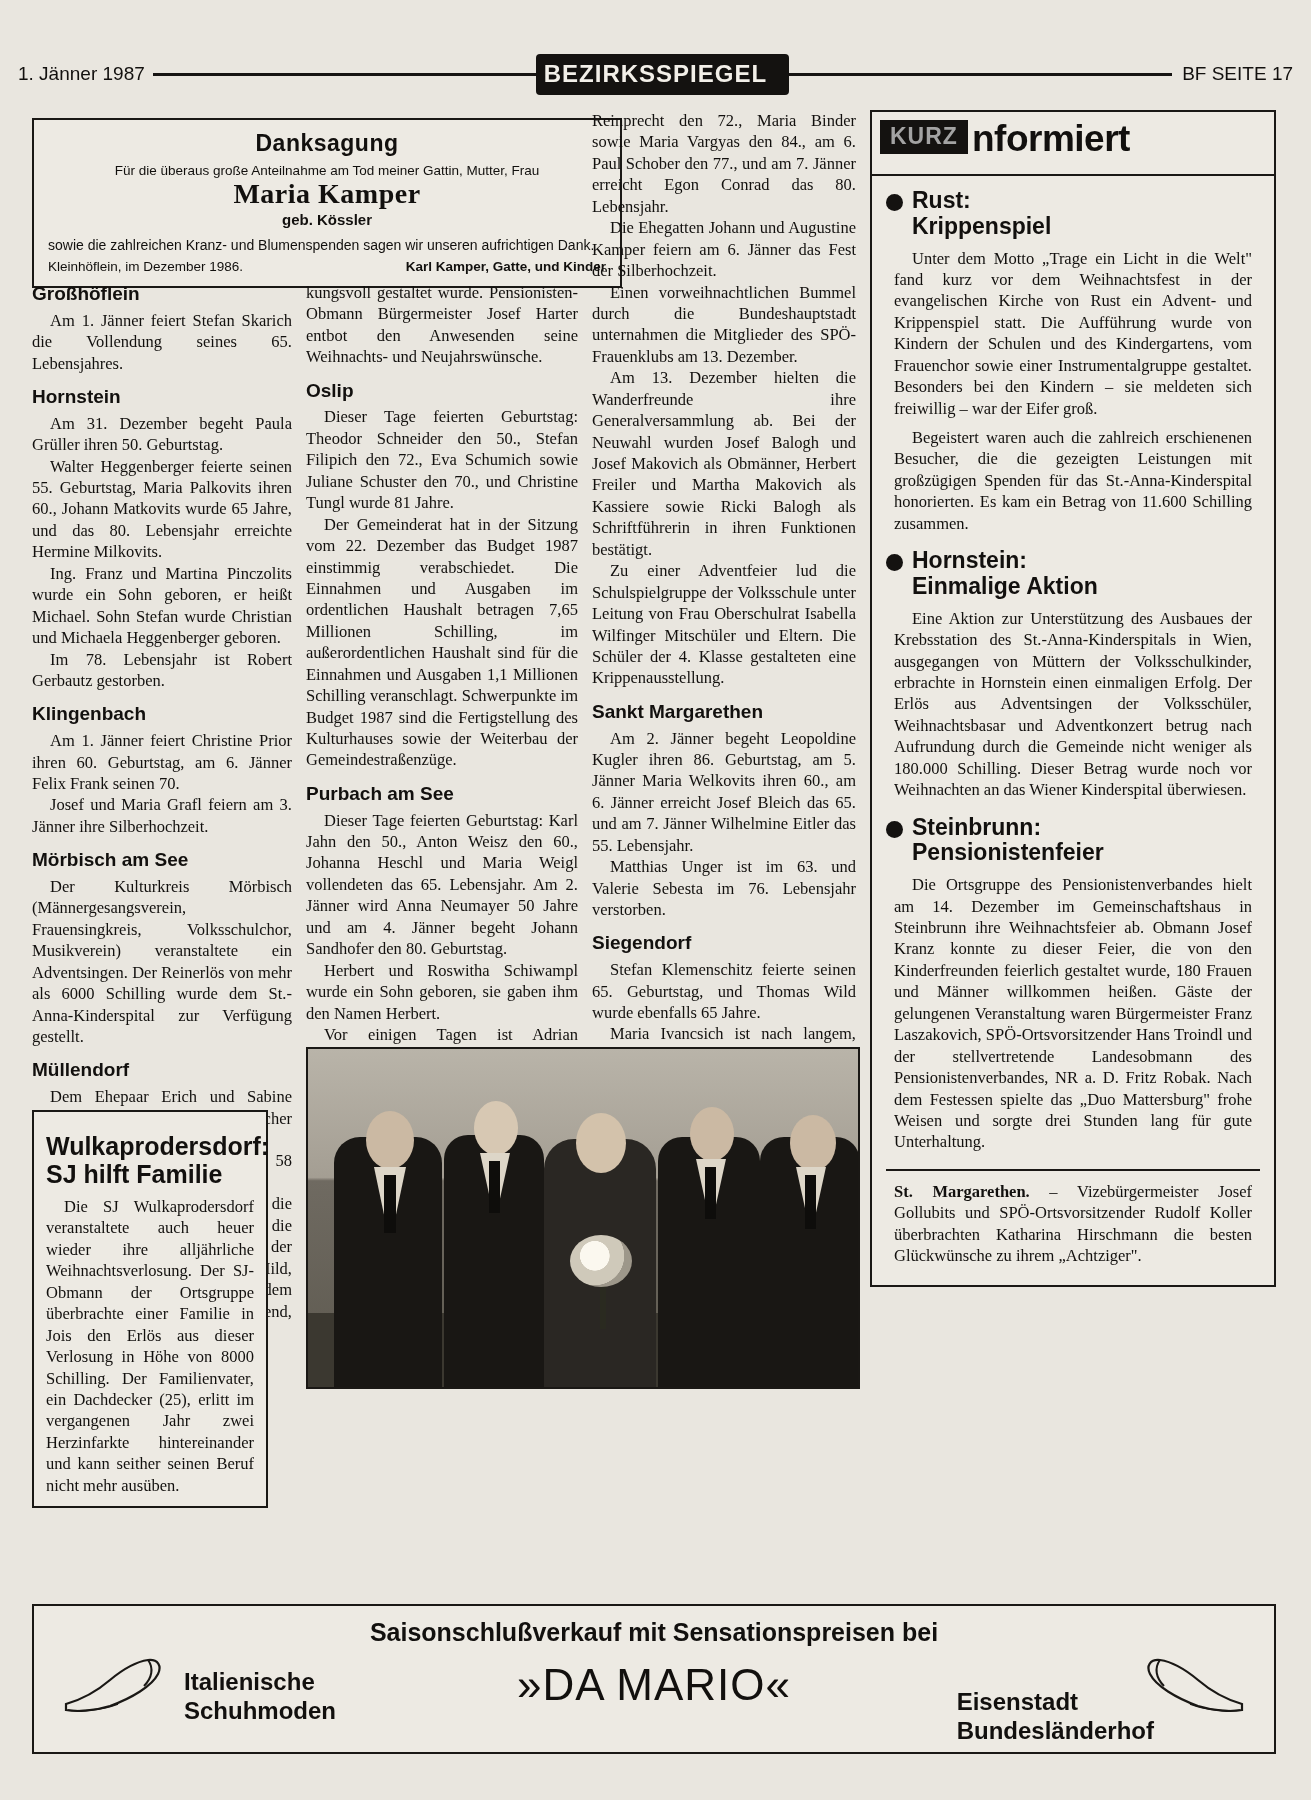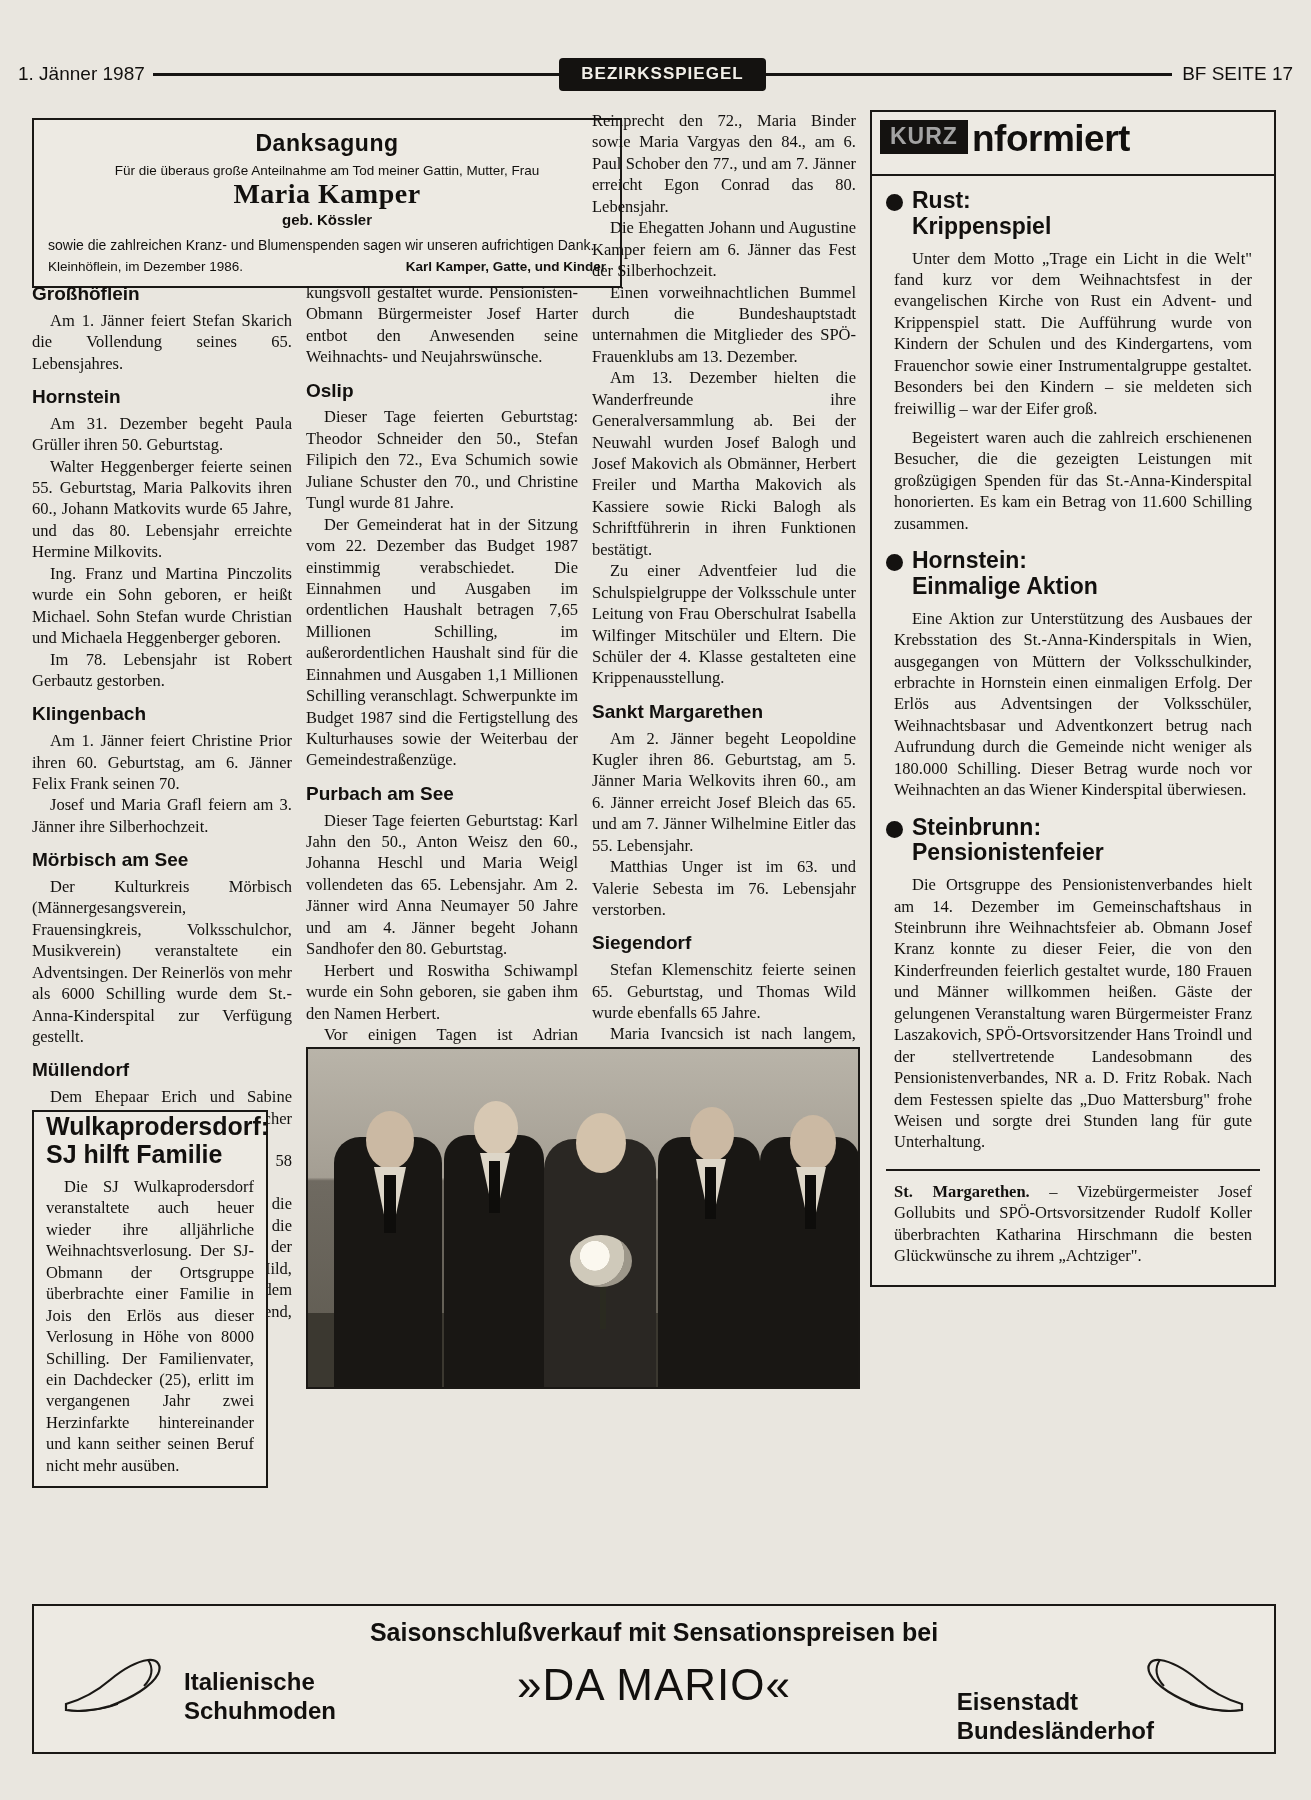--- a/index.html
+++ b/index.html
@@ -34,23 +34,23 @@
   .mast-rule {
     flex: 1;
     height: 3px;
     background: #171513;
   }
   .mast-badge {
     background: #141210;
     color: #f2efe8;
     font-family: "Liberation Sans", sans-serif;
     font-weight: bold;
-    font-size: 17px;
+    font-size: 24px;
     letter-spacing: 1px;
-    padding: 6px 22px 7px 22px;
+    padding: 6px 22px 7px 8px;
     border-radius: 4px;
   }
   .mast-right {
     font-family: "Liberation Sans", sans-serif;
     font-size: 19px;
     white-space: nowrap;
     padding-left: 10px;
   }
 
   
@@ -138,21 +138,21 @@
     margin-top: 4px;
     font-size: 16px;
   }
 
   
   .wulka {
     position: absolute;
     left: 32px; top: 1110px;
     width: 236px;
     box-sizing: border-box;
-    padding: 0 12px 10px 12px;
+    padding: 20px 12px 10px 12px;
   }
   .wulka h2 {
     font-family: "Liberation Sans", sans-serif;
     font-size: 25px;
     line-height: 1.12;
     font-weight: bold;
     margin: 0 0 8px 0;
   }
   .wulka p {
     margin: 0;

